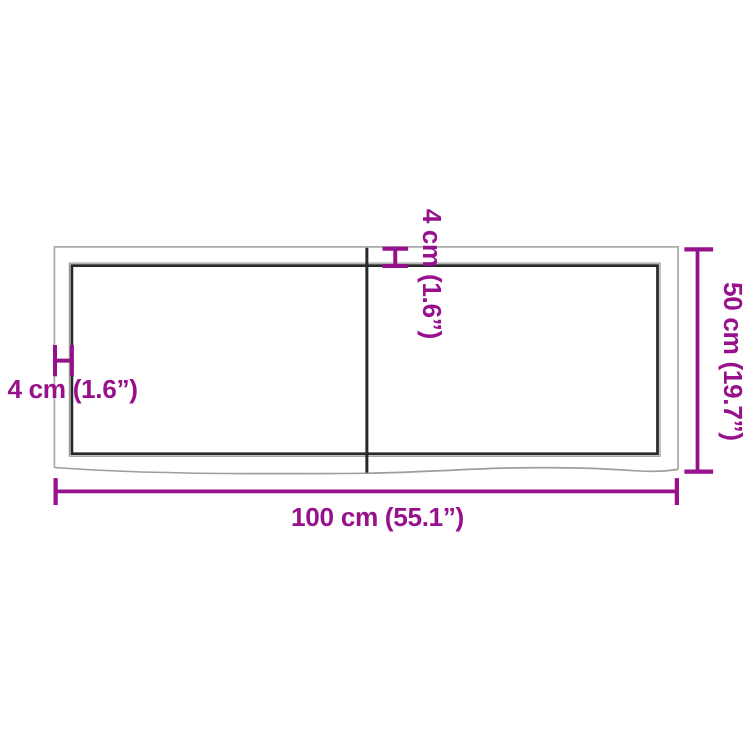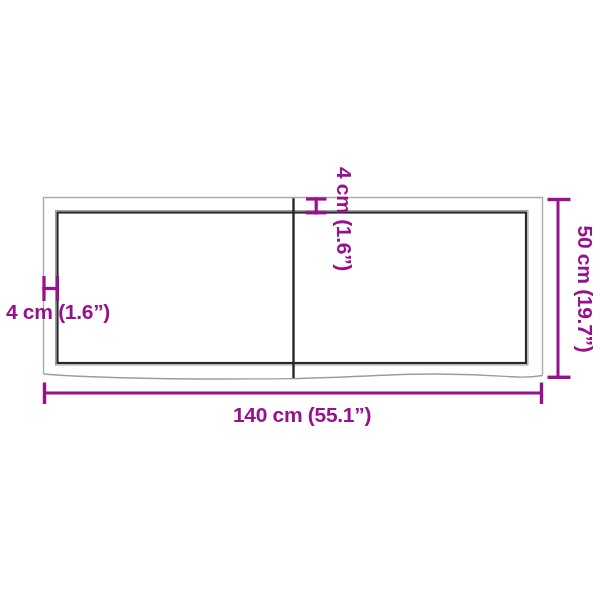--- a/index.html
+++ b/index.html
@@ -78,20 +78,20 @@
       <path d="M547.5 377.3 H570.5" stroke-width="3.4"></path>
     </g>
 
     <g stroke="#97118d" fill="none">
       <path d="M44.5 393 H541.5" stroke-width="3"></path>
       <path d="M44.5 382.5 V404" stroke-width="3.4"></path>
       <path d="M541.5 382.5 V404" stroke-width="3.4"></path>
     </g>
   </svg>
 
-  <div id="label-bottom" class="dim-label">140 cm (55.1”)</div>
+  <div id="label-bottom" class="dim-label">100 cm (55.1”)</div>
 
   <div id="label-right" class="dim-label rot90">50 cm (19.7”)</div>
 
   <div id="label-left" class="dim-label">4 cm (1.6”)</div>
 
   <div id="label-top" class="dim-label rot90">4 cm (1.6”)</div>
 </div>
 
 </body></html>

